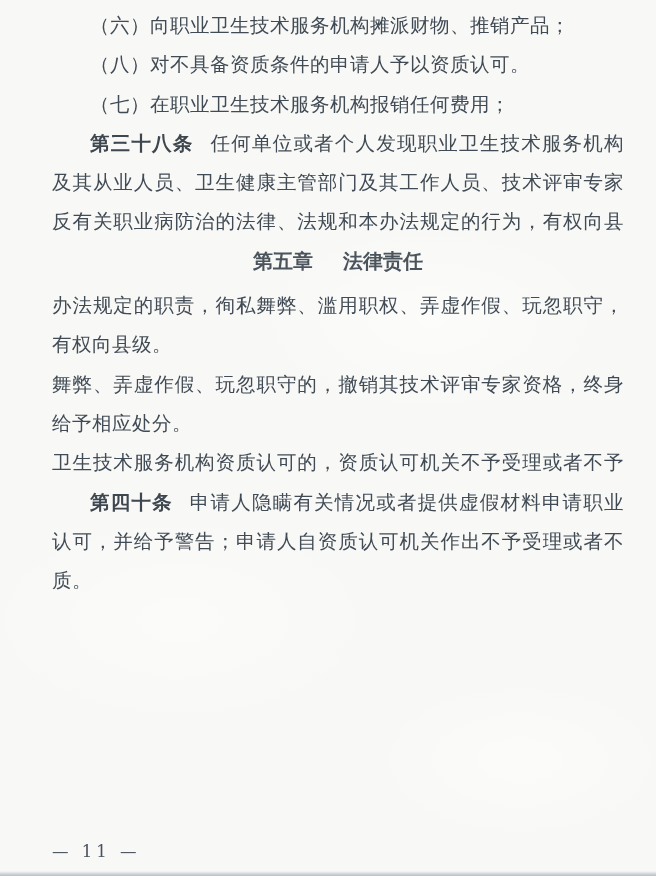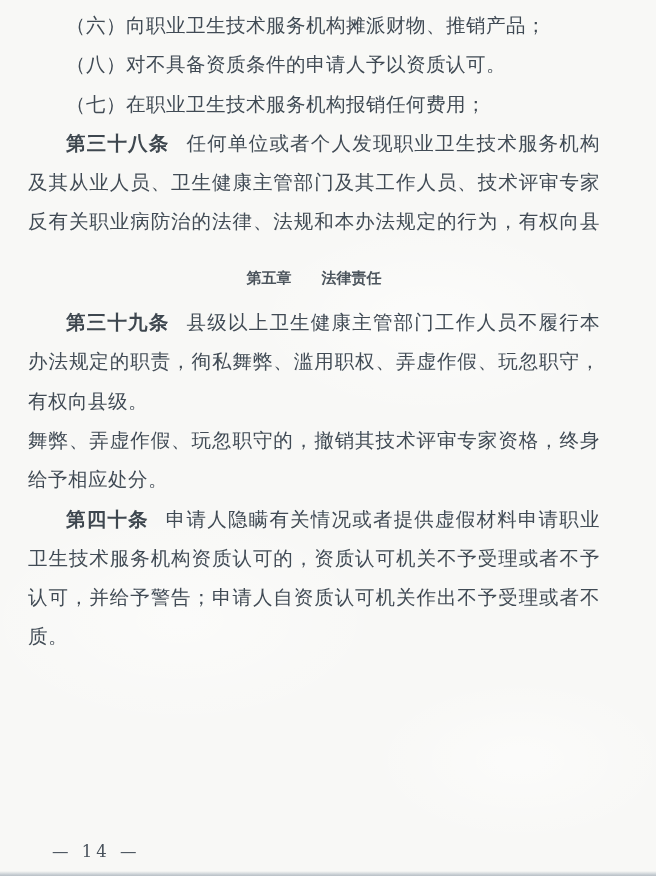--- a/index.html
+++ b/index.html
@@ -11,21 +11,21 @@
     background:
       radial-gradient(ellipse 260px 140px at 430px 320px, rgba(255,255,255,.55), rgba(255,255,255,0) 70%),
       radial-gradient(ellipse 300px 160px at 180px 620px, rgba(255,255,255,.45), rgba(255,255,255,0) 70%),
       radial-gradient(ellipse 220px 120px at 520px 760px, rgba(255,255,255,.5), rgba(255,255,255,0) 70%),
       #f8f8f6;
     font-family:"DejaVu Serif","Liberation Serif",serif;
     color:#414b55;
   }
   .doc {
     position:absolute;
-    top:6px; left:28px;
+    top:6px; left:52px;
     width:572px;
   }
   .para { margin:0; }
   .line {
     font-size:19.5px;
     line-height:39.3px;
     height:39.3px;
     letter-spacing:0.5px;
     text-align:left;
     overflow:hidden;
@@ -33,28 +33,27 @@
   .line.full { text-align:justify; text-align-last:justify; }
   .line.indent { text-indent:38px; }
   .article-label {
     font-family:"DejaVu Sans","Liberation Sans",sans-serif;
     font-weight:700;
     font-size:19.5px;
     color:#3e474f;
     margin-right:17px;
   }
   .chapter-heading {
-    margin-top:17px;
     margin-bottom:5px;
     height:39.3px;
     line-height:39.3px;
     text-align:center;
     font-family:"DejaVu Sans","Liberation Sans",sans-serif;
     font-weight:700;
-    font-size:15px;
+    font-size:20px;
     color:#4b545c;
   }
   .chapter-heading .chapter-number { margin-right:30px; }
   .page-number {
     position:absolute;
     left:52px; top:842px;
     font-size:16.5px;
     letter-spacing:4px;
     color:#49525c;
     font-family:"DejaVu Serif","Liberation Serif",serif;
@@ -80,30 +79,29 @@
       <div class="para">
         <div class="line indent">（七）在职业卫生技术服务机构报销任何费用；</div>
       </div>
       <div class="para">
         <div class="line indent full"><span class="article-label">第三十八条</span><span>任何单位或者个人发现职业卫生技术服务机构</span></div>
         <div class="line full">及其从业人员、卫生健康主管部门及其工作人员、技术评审专家违</div>
         <div class="line full">反有关职业病防治的法律、法规和本办法规定的行为，有权向县级</div>
       </div>
       <div class="chapter-heading"><span class="chapter-number">第五章</span><span class="chapter-title">法律责任</span></div>
       <div class="para">
-        <div class="line indent full"><span class="article-label">第三十九条</span><span>县级以上卫生健康主管部门工作人员不履行本</span></div>
         <div class="line full">办法规定的职责，徇私舞弊、滥用职权、弄虚作假、玩忽职守，依法</div>
         <div class="line">有权向县级。</div>
       </div>
       <div class="para">
         <div class="line full">舞弊、弄虚作假、玩忽职守的，撤销其技术评审专家资格，终身不得</div>
         <div class="line">给予相应处分。</div>
       </div>
       <div class="para">
+        <div class="line full">卫生技术服务机构资质认可的，资质认可机关不予受理或者不予</div>
         <div class="line indent full"><span class="article-label">第四十条</span><span>申请人隐瞒有关情况或者提供虚假材料申请职业</span></div>
-        <div class="line full">卫生技术服务机构资质认可的，资质认可机关不予受理或者不予</div>
         <div class="line full">认可，并给予警告；申请人自资质认可机关作出不予受理或者不予</div>
         <div class="line">质。</div>
       </div>
     </div>
-  <div class="page-number">—  14  —</div>
+  <div class="page-number">—  11  —</div>
   <div class="scan-edge-bottom"></div>
 </div>
 
 </body></html>

